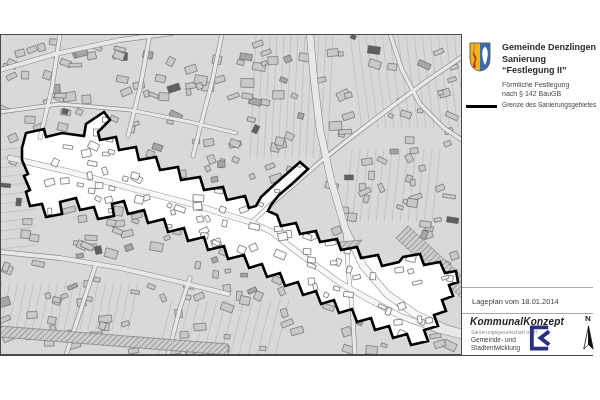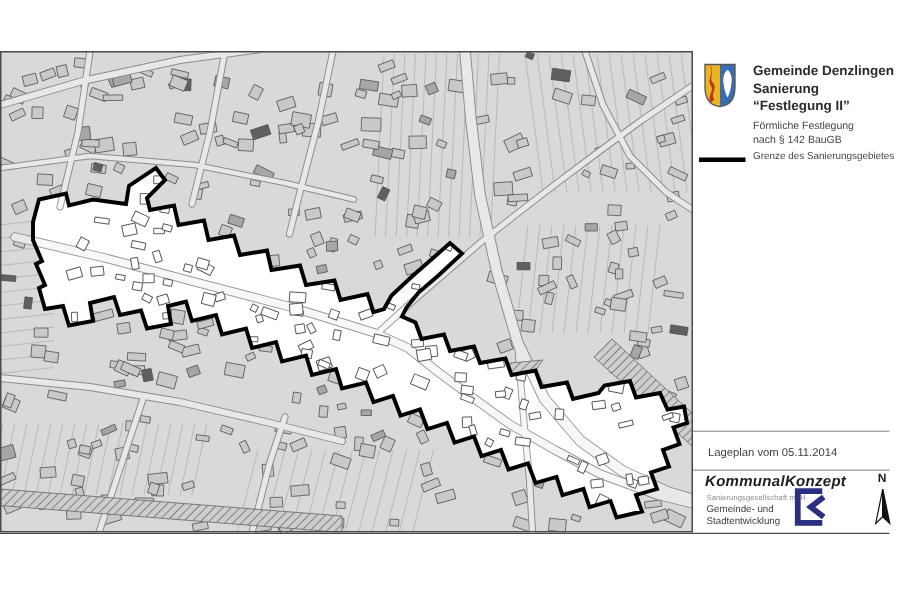--- a/index.html
+++ b/index.html
@@ -555,21 +555,21 @@
       <div>nach § 142 BauGB</div>
     </div>
 
     <div class="legend-row">
       <div class="legend-sample"></div>
       <div class="legend-label">Grenze des Sanierungsgebietes</div>
     </div>
 
     <div class="divider" style="top:253px"></div>
 
-    <div class="lageplan">Lageplan vom 05.11.2014</div>
+    <div class="lageplan">Lageplan vom 18.01.2014</div>
 
     <div class="divider" style="top:279px"></div>
 
     <div class="firm-name">KommunalKonzept</div>
     <div class="firm-sub">Sanierungsgesellschaft mbH</div>
     <div class="firm-desc">
       <div>Gemeinde- und</div>
       <div>Stadtentwicklung</div>
     </div>
 

